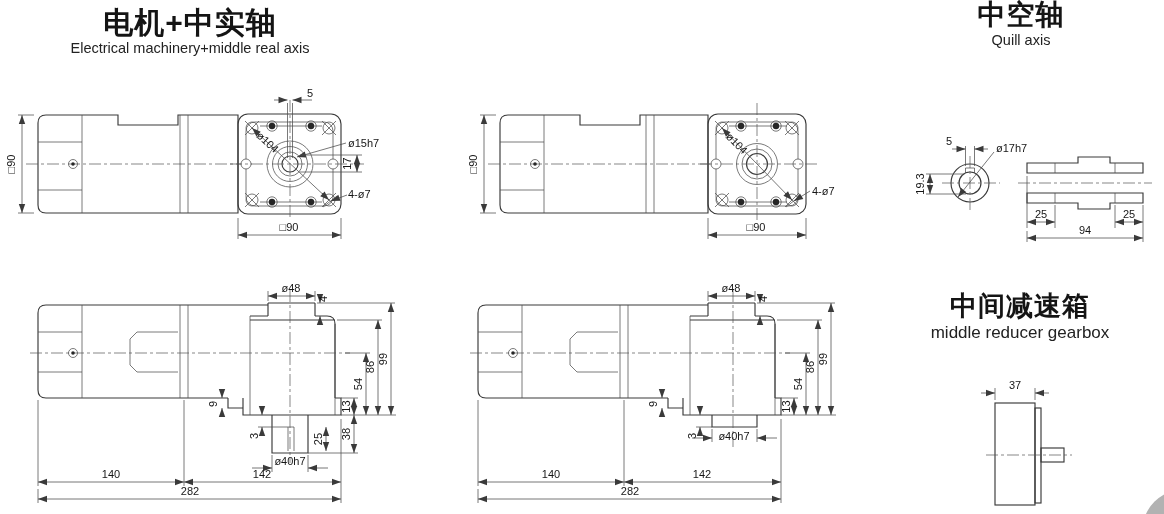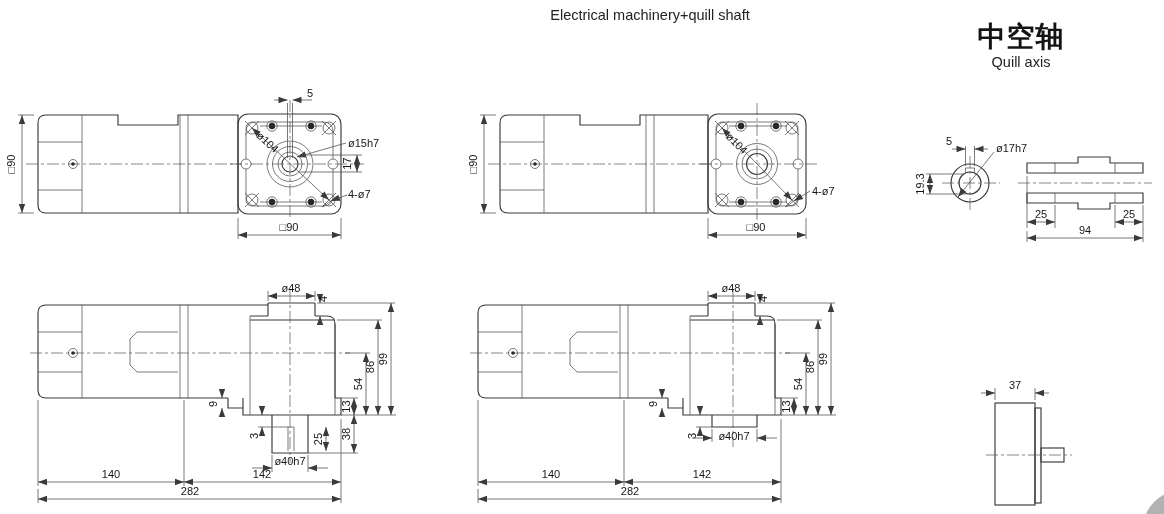--- a/index.html
+++ b/index.html
@@ -15,26 +15,33 @@
   .cl{fill:none;stroke:#555;stroke-width:0.7;stroke-dasharray:12 3 3 3;}
   .dm{fill:none;stroke:#4a4a4a;stroke-width:0.75;}
   .dt{font-family:"Liberation Sans",sans-serif;font-size:11px;fill:#161616;}
   .dot{fill:#262626;stroke:none;}
 </style>
 </head>
 <body>
 
 <div class="page">
 
+  <div class="tblock" style="left:10px;top:6px;width:360px;">
+    <div class="tzh">电机+中实轴</div>
+    <div class="ten">Electrical machinery+middle real axis</div>
+  </div>
   <div class="tblock" style="left:470px;top:6px;width:360px;">
-    <div class="ten">Electrical machinery+quill shaft</div>
-  </div>
-  <div class="tblock" style="left:888px;top:22px;width:266px;">
+  </div>
+  <div class="tblock" style="left:888px;top:0;width:266px;">
     <div class="tzh small">中空轴</div>
     <div class="ten">Quill axis</div>
+  </div>
+  <div class="tblock" style="left:880px;top:292px;width:280px;">
+    <div class="tzh small" style="font-size:27px;">中间减速箱</div>
+    <div class="ten" style="font-size:17px;">middle reducer gearbox</div>
   </div>
 
   <svg class="drawing-svg" width="1164" height="514" viewBox="0 0 1164 514">
     <defs>
       <marker id="arr" viewBox="0 0 10 8" refX="9.5" refY="4" markerWidth="11" markerHeight="8" orient="auto-start-reverse" markerUnits="userSpaceOnUse">
         <path d="M0.5,0.8 L9.5,4 L0.5,7.2 Z" fill="#3a3a3a"></path>
       </marker>
       <pattern id="hat" width="5" height="5" patternUnits="userSpaceOnUse" patternTransform="rotate(45)">
         <line x1="0" y1="0" x2="0" y2="5" stroke="#4a4a4a" stroke-width="0.8"></line>
       </pattern>

